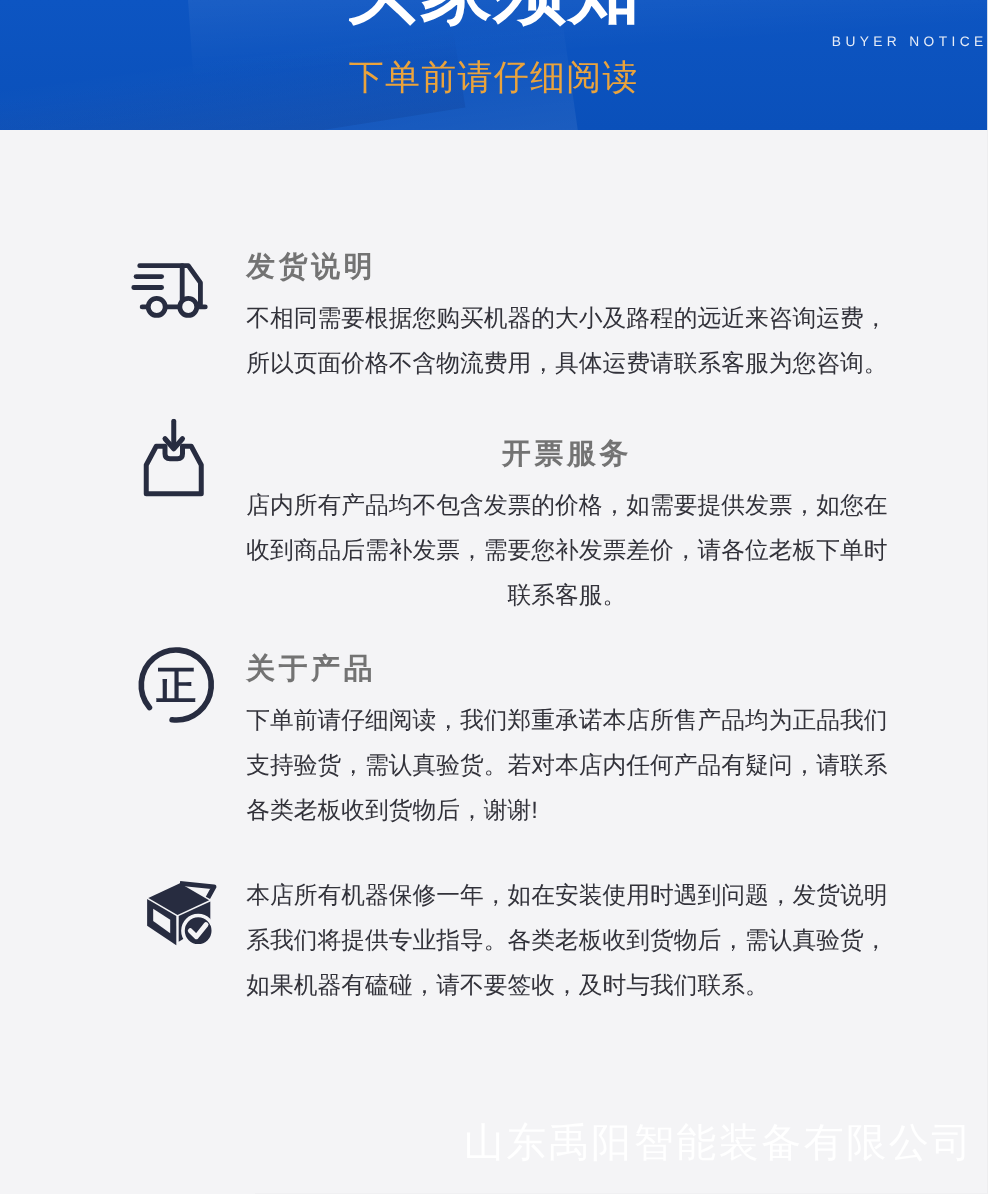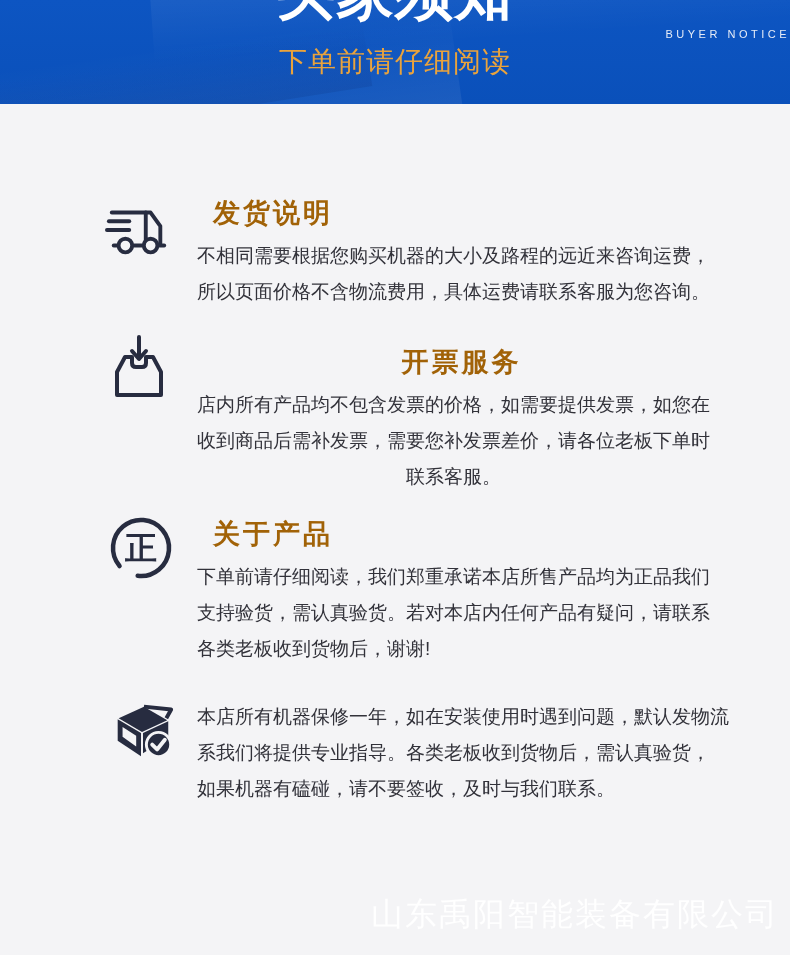--- a/index.html
+++ b/index.html
@@ -67,23 +67,23 @@
   .section:nth-of-type(3) { margin-bottom: 32px; }
   .icon-col { flex: none; width: 94px; padding-top: 0; }
   .icon-col svg { display: block; }
   .icon-truck   { margin-top: 2px; margin-left: 2px; }
   .icon-inbox   { margin-top: -12px; margin-left: 4px; }
   .icon-seal    { margin-top: -6px; margin-left: 2px; }
   .icon-package { margin-top: -4px; margin-left: 4px; }
 
   .text-col { flex: none; }
   .section-title {
-    font-size: 27px; font-weight: 700; color: #a16207;
+    font-size: 23px; font-weight: 700; color: #737373;
     letter-spacing: 3px; line-height: 30px;
-    margin-bottom: 10px; white-space: nowrap; margin-left: 16px;
+    margin-bottom: 10px; white-space: nowrap;
   }
   .section-line {
     font-size: 19px; color: #32323a;
     line-height: 36px; white-space: nowrap;
     letter-spacing: 0;
   }
 
   
   .watermark {
     position: absolute; left: 371px; top: 893px;
@@ -169,21 +169,21 @@
           <path d="M38 10 L66 13 L61 22" fill="none" stroke="#272c40" stroke-width="4" stroke-linejoin="round"></path>
           <polygon points="12,22 38,10 62,24 36,36" fill="#272c40"></polygon>
           <polygon points="11,23 35,37 35,61 11,45" fill="#272c40"></polygon>
           <polygon points="16,31 30,40 30,51 16,41" fill="#f4f4f6"></polygon>
           <polygon points="37,37 63,25 63,42 37,58" fill="#272c40"></polygon>
           <circle cx="53" cy="49" r="12.5" fill="#272c40" stroke="#f4f4f6" stroke-width="3"></circle>
           <path d="M46.5 49 L51.5 54 L59.5 44" fill="none" stroke="#f4f4f6" stroke-width="4" stroke-linecap="round" stroke-linejoin="round"></path>
         </svg>
       </div>
       <div class="text-col">
-        <div class="section-line">本店所有机器保修一年，如在安装使用时遇到问题，默认发物流</div>
+        <div class="section-line">本店所有机器保修一年，如在安装使用时遇到问题，发货说明</div>
         <div class="section-line">系我们将提供专业指导。各类老板收到货物后，需认真验货，</div>
         <div class="section-line">如果机器有磕碰，请不要签收，及时与我们联系。</div>
       </div>
     </div>
 
   </div>
 
   <div class="watermark">山东禹阳智能装备有限公司</div>
 
 </div>

